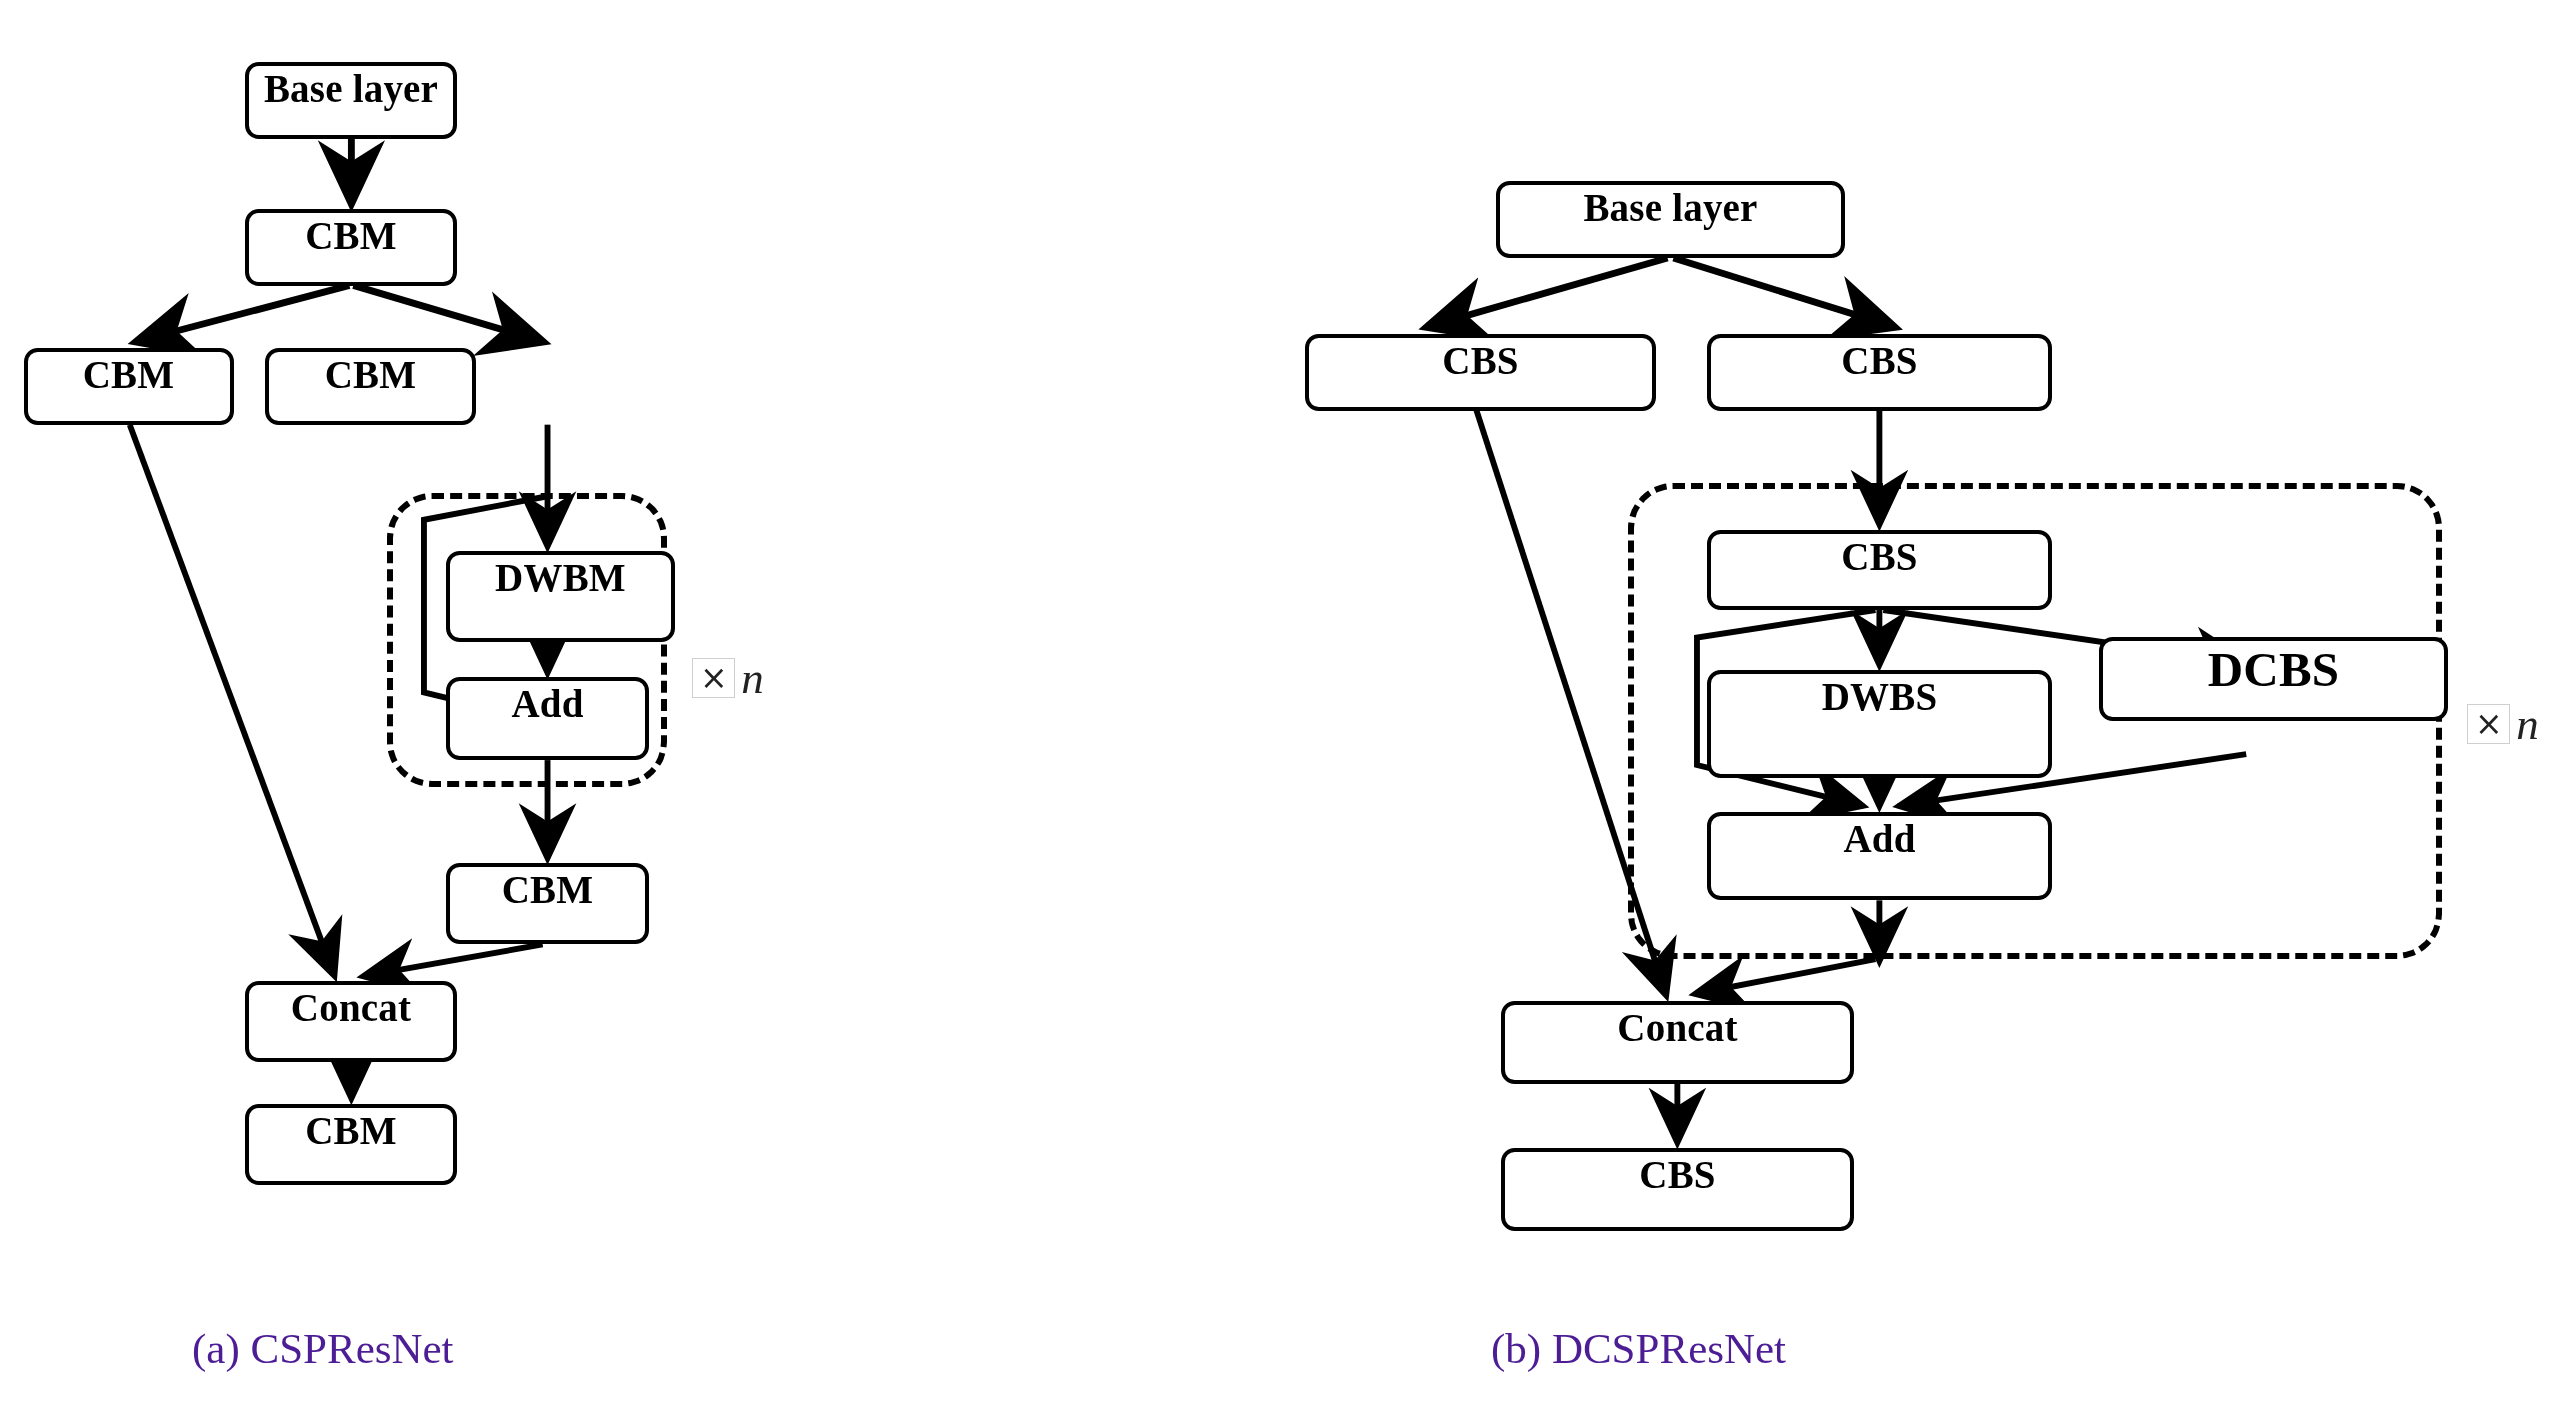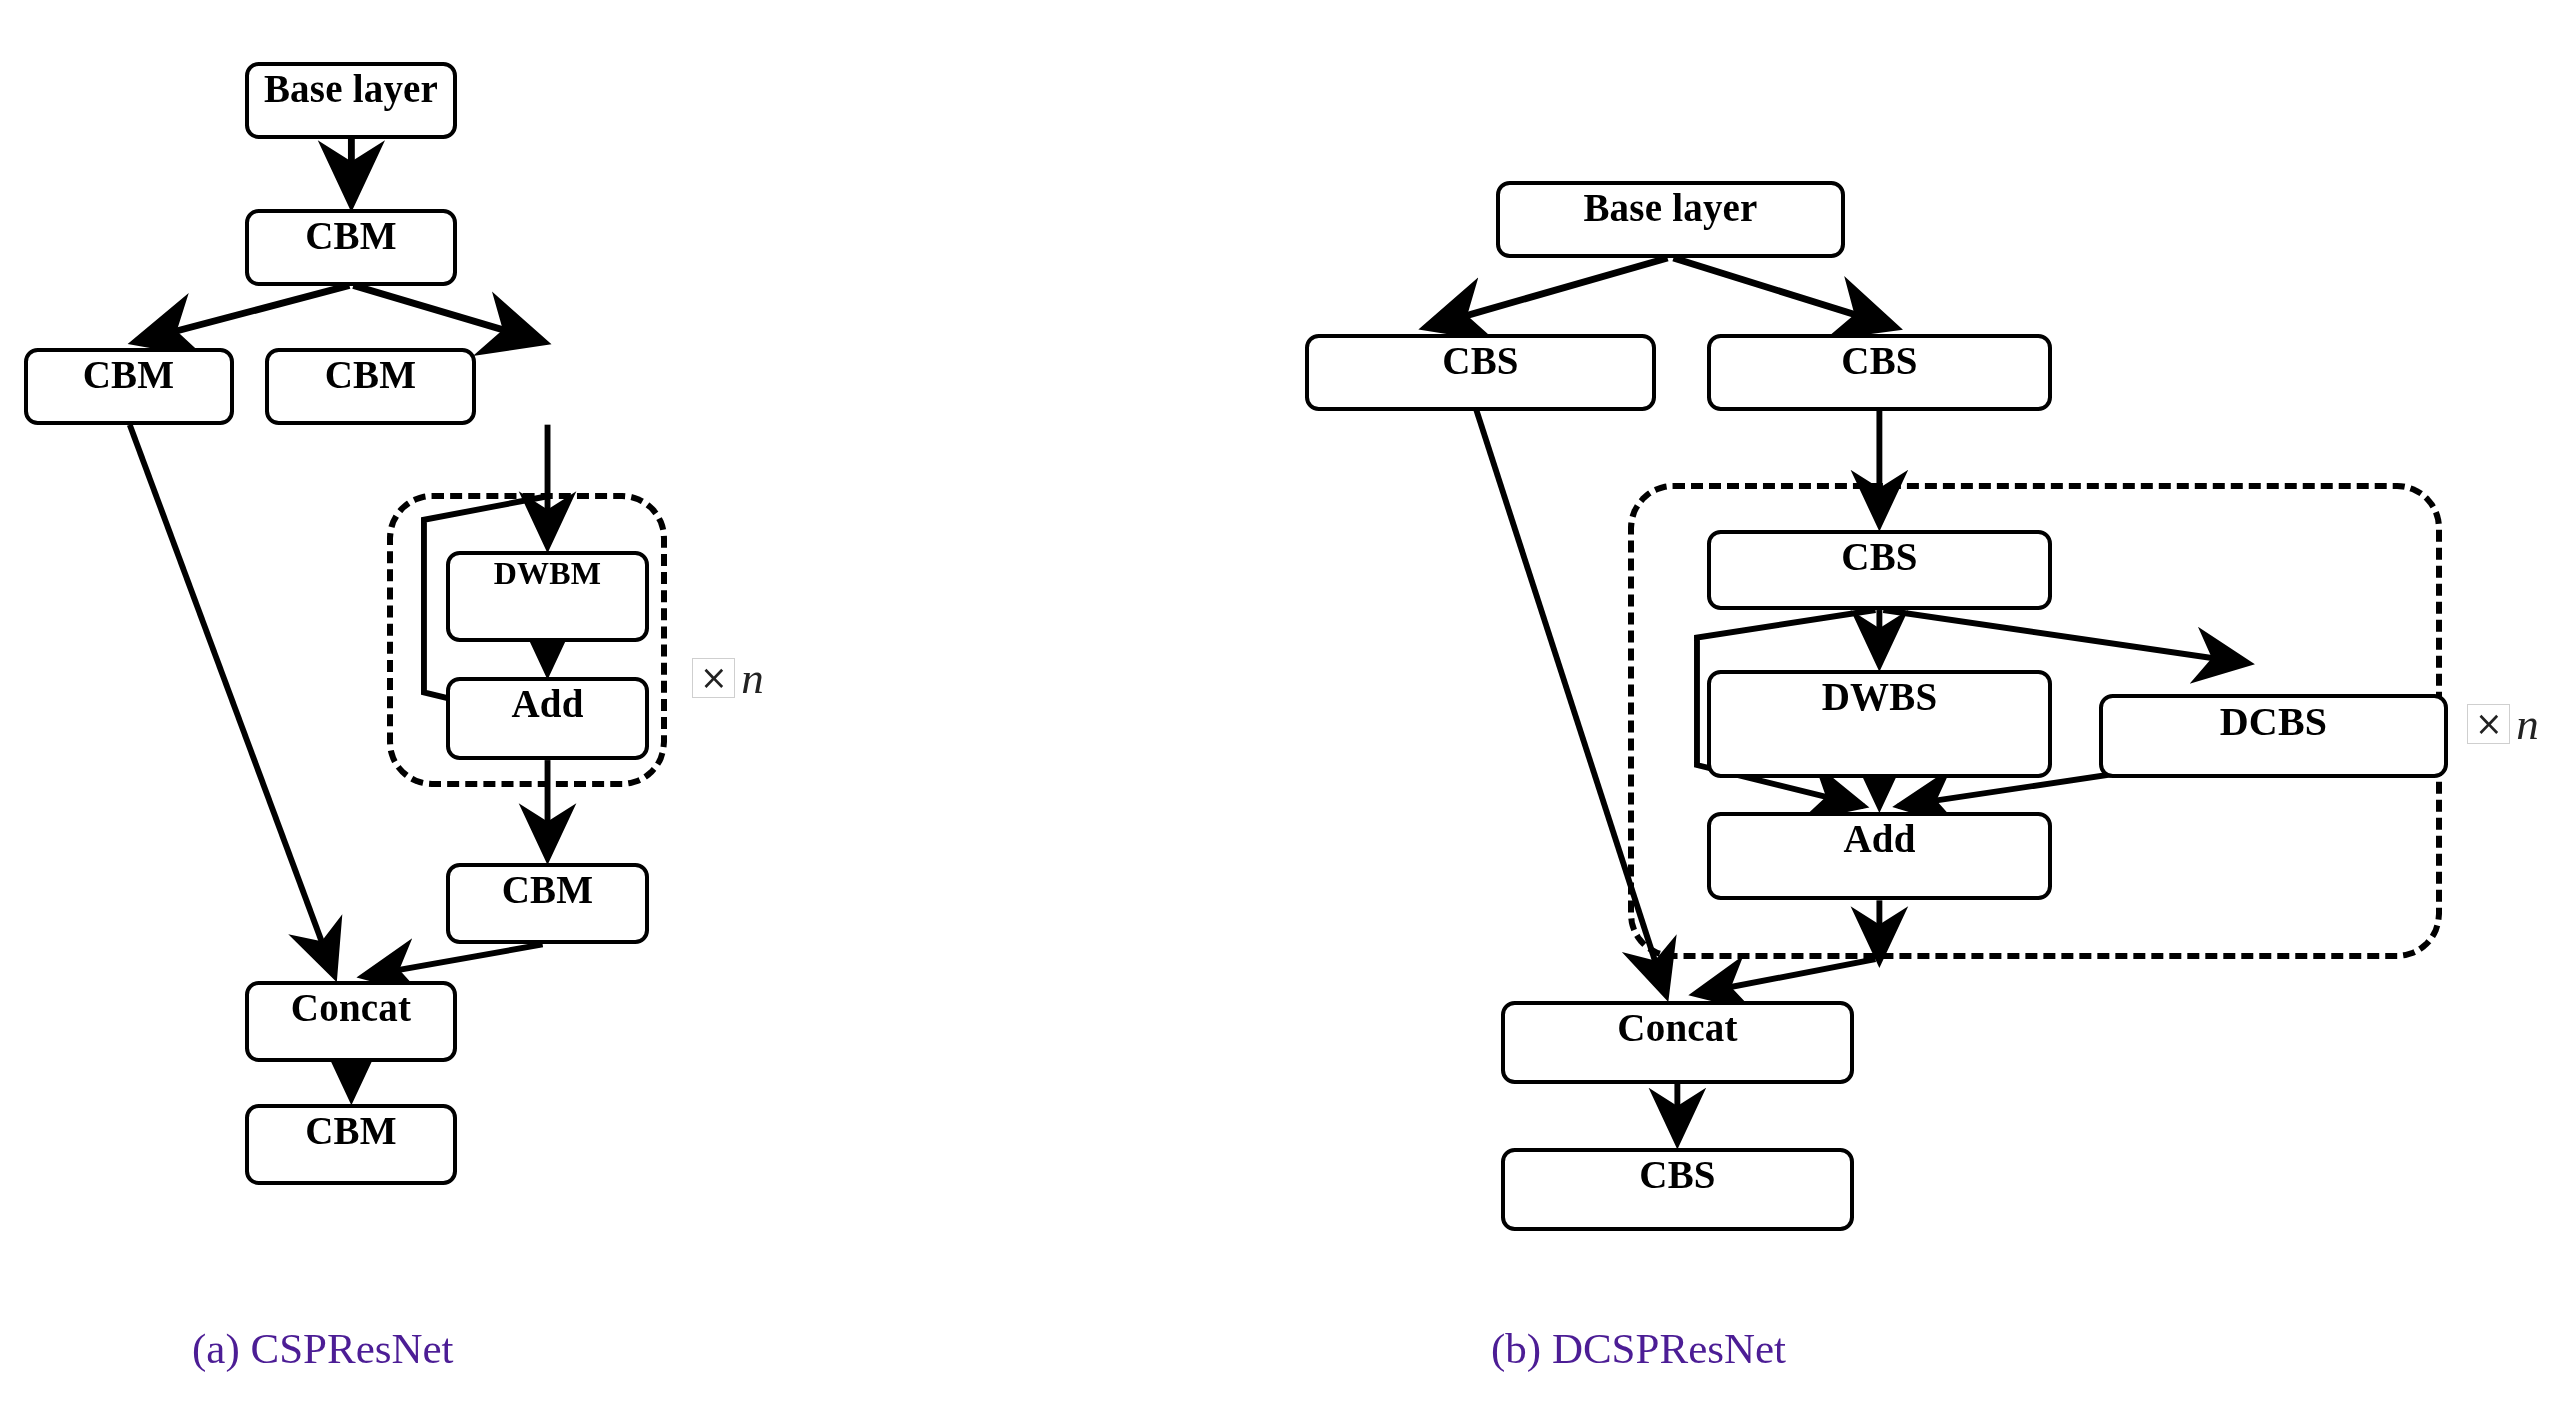--- a/index.html
+++ b/index.html
@@ -96,21 +96,21 @@
   </div>
   <div class="node" style="left:245px;top:209px;width:212px;height:77px;font-size:39px;">
     <span>CBM</span>
   </div>
   <div class="node" style="left:23.5px;top:348px;width:210px;height:77px;font-size:39px;">
     <span>CBM</span>
   </div>
   <div class="node" style="left:265px;top:348px;width:211px;height:77px;font-size:39px;">
     <span>CBM</span>
   </div>
-  <div class="node" style="left:446px;top:551px;width:203px;height:91px;font-size:32px;">
+  <div class="node" style="left:446px;top:551px;width:229px;height:91px;font-size:39px;">
     <span>DWBM</span>
   </div>
   <div class="node" style="left:446px;top:677px;width:203px;height:83px;font-size:39px;">
     <span>Add</span>
   </div>
   <div class="node" style="left:446px;top:863px;width:203px;height:81px;font-size:39px;">
     <span>CBM</span>
   </div>
   <div class="node" style="left:245px;top:981px;width:212px;height:81px;font-size:39px;">
     <span>Concat</span>
@@ -136,21 +136,21 @@
   </div>
   <div class="node" style="left:1707px;top:334px;width:345px;height:77px;font-size:39px;">
     <span>CBS</span>
   </div>
   <div class="node" style="left:1707px;top:530px;width:345px;height:80px;font-size:39px;">
     <span>CBS</span>
   </div>
   <div class="node" style="left:1707px;top:670px;width:345px;height:108px;font-size:39px;">
     <span>DWBS</span>
   </div>
-  <div class="node" style="left:2099px;top:694px;width:349px;height:84px;font-size:40px;">
+  <div class="node" style="left:2099px;top:637px;width:349px;height:84px;font-size:49px;">
     <span>DCBS</span>
   </div>
   <div class="node" style="left:1707px;top:812px;width:345px;height:88px;font-size:39px;">
     <span>Add</span>
   </div>
   <div class="node" style="left:1501px;top:1001px;width:353px;height:83px;font-size:39px;">
     <span>Concat</span>
   </div>
   <div class="node" style="left:1501px;top:1148px;width:353px;height:83px;font-size:39px;">
     <span>CBS</span>

